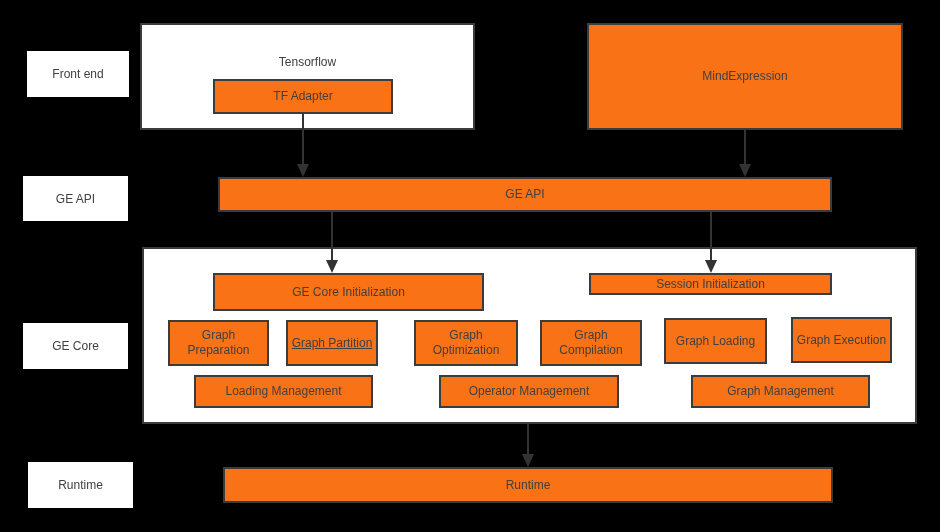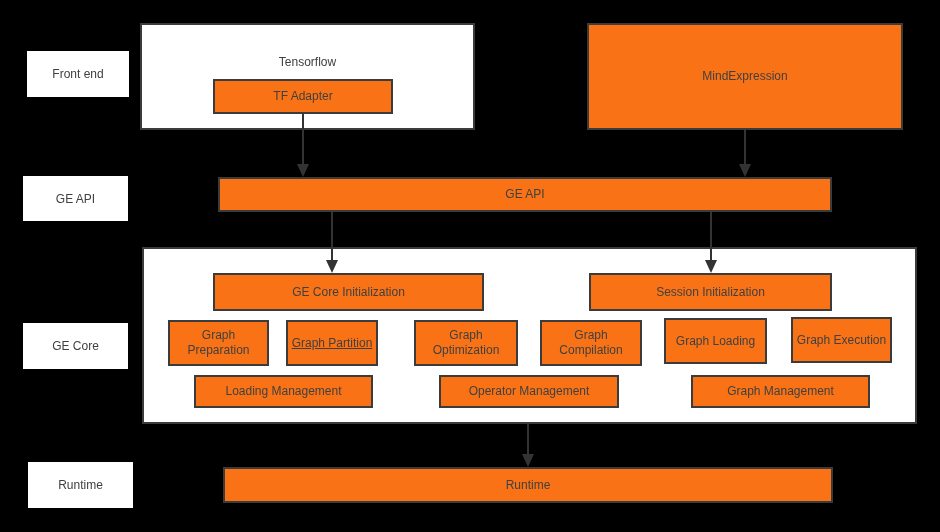--- a/index.html
+++ b/index.html
@@ -74,21 +74,21 @@
   #box-tensorflow     { left: 140px; top: 23px;  width: 335px; height: 107px; }
   #box-tf-adapter     { left: 213px; top: 79px;  width: 180px; height: 35px; }
   #box-mindexpression { left: 587px; top: 23px;  width: 316px; height: 107px; }
 
   
   #bar-ge-api { left: 218px; top: 177px; width: 614px; height: 35px; }
 
   
   #box-ge-core            { left: 142px; top: 247px; width: 775px; height: 177px; }
   #box-ge-core-init       { left: 213px; top: 273px; width: 271px; height: 38px; }
-  #box-session-init       { left: 589px; top: 273px; width: 243px; height: 38px; }
+  #box-session-init       { left: 589px; top: 273px; width: 243px; height: 22px; }
   #box-graph-preparation  { left: 168px; top: 320px; width: 101px; height: 46px; }
   #box-graph-partition    { left: 286px; top: 320px; width: 92px; height: 46px; text-decoration: underline; }
   #box-graph-optimization { left: 414px; top: 320px; width: 104px; height: 46px; }
   #box-graph-compilation  { left: 540px; top: 320px; width: 102px; height: 46px; }
   #box-graph-loading      { left: 664px; top: 318px; width: 103px; height: 46px; }
   #box-graph-execution    { left: 791px; top: 317px; width: 101px; height: 46px; }
   #box-engine-management   { left: 194px; top: 375px; width: 179px; height: 33px; }
   #box-operator-management { left: 439px; top: 375px; width: 180px; height: 33px; }
   #box-graph-management    { left: 691px; top: 375px; width: 179px; height: 33px; }
 

